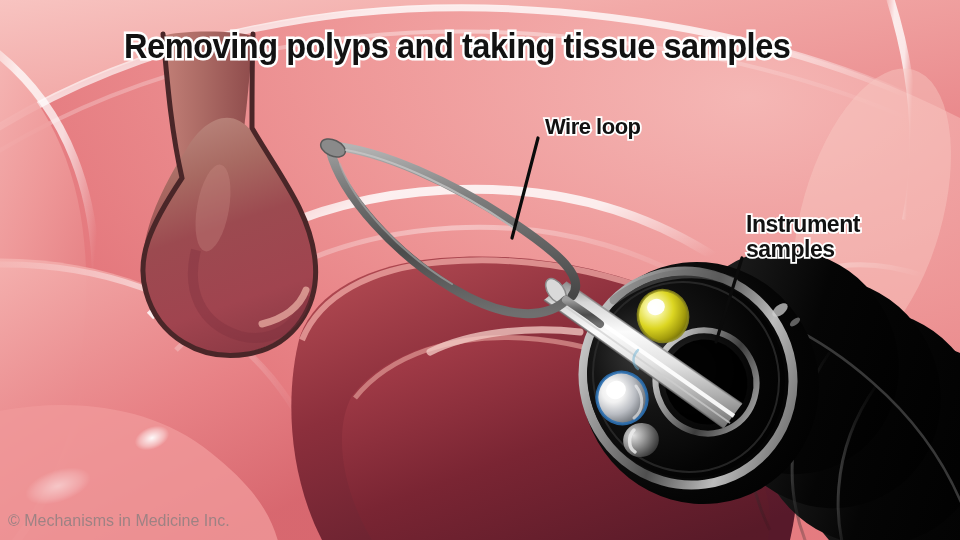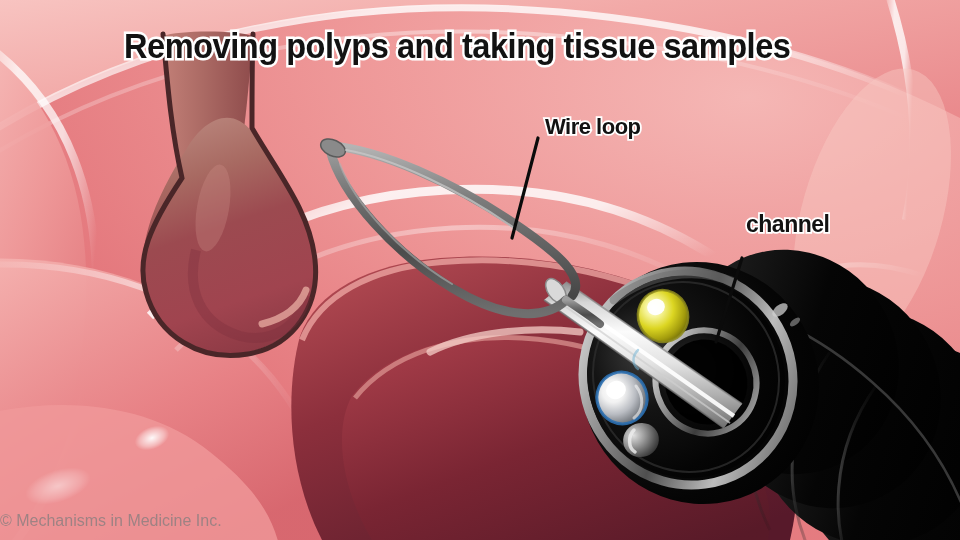--- a/index.html
+++ b/index.html
@@ -31,21 +31,21 @@
   }
   #lbl-chan{
     left:746px;top:212px;font-size:23px;line-height:25px;
     -webkit-text-stroke:3.5px #ffffff;
   }
   #lbl-chan .l2{display:block;}
   .credit{
     position:absolute;font-size:16px;font-family:"Liberation Sans",sans-serif;
     color:#8d7f80;opacity:.82;white-space:nowrap;
   }
-  #copyright{left:0;top:512px;}
+  #copyright{left:8px;top:512px;}
   #watermark{left:700px;top:513px;color:#6e6a6b;opacity:.75;}
 </style>
 </head>
 <body>
 
 <div id="stage">
 
   <svg class="layer" viewBox="0 0 960 540" preserveAspectRatio="none">
     <defs>
       <linearGradient id="gBase" x1="0" y1="0" x2="0.35" y2="1">
@@ -366,19 +366,20 @@
   <svg class="layer" viewBox="0 0 960 540" preserveAspectRatio="none">
     <line x1="538" y1="138" x2="512" y2="238" stroke="#0b0b0b" stroke-width="3.2" stroke-linecap="round"></line>
     <line x1="742" y1="258" x2="716" y2="342" stroke="#0b0b0b" stroke-width="3.2" stroke-linecap="round"></line>
   </svg>
 
   <div class="ttl" id="title">Removing polyps and taking tissue samples</div>
 
   <div class="ttl" id="lbl-wire">Wire loop</div>
 
   <div class="ttl" id="lbl-chan">
-    <span class="l2">channel</span>
+    <span class="l1">Instrument</span>
+    <span class="l2">samples</span>
   </div>
 
   <div class="credit" id="copyright">© Mechanisms in Medicine Inc.</div>
 
 
 </div>
 
 </body></html>

